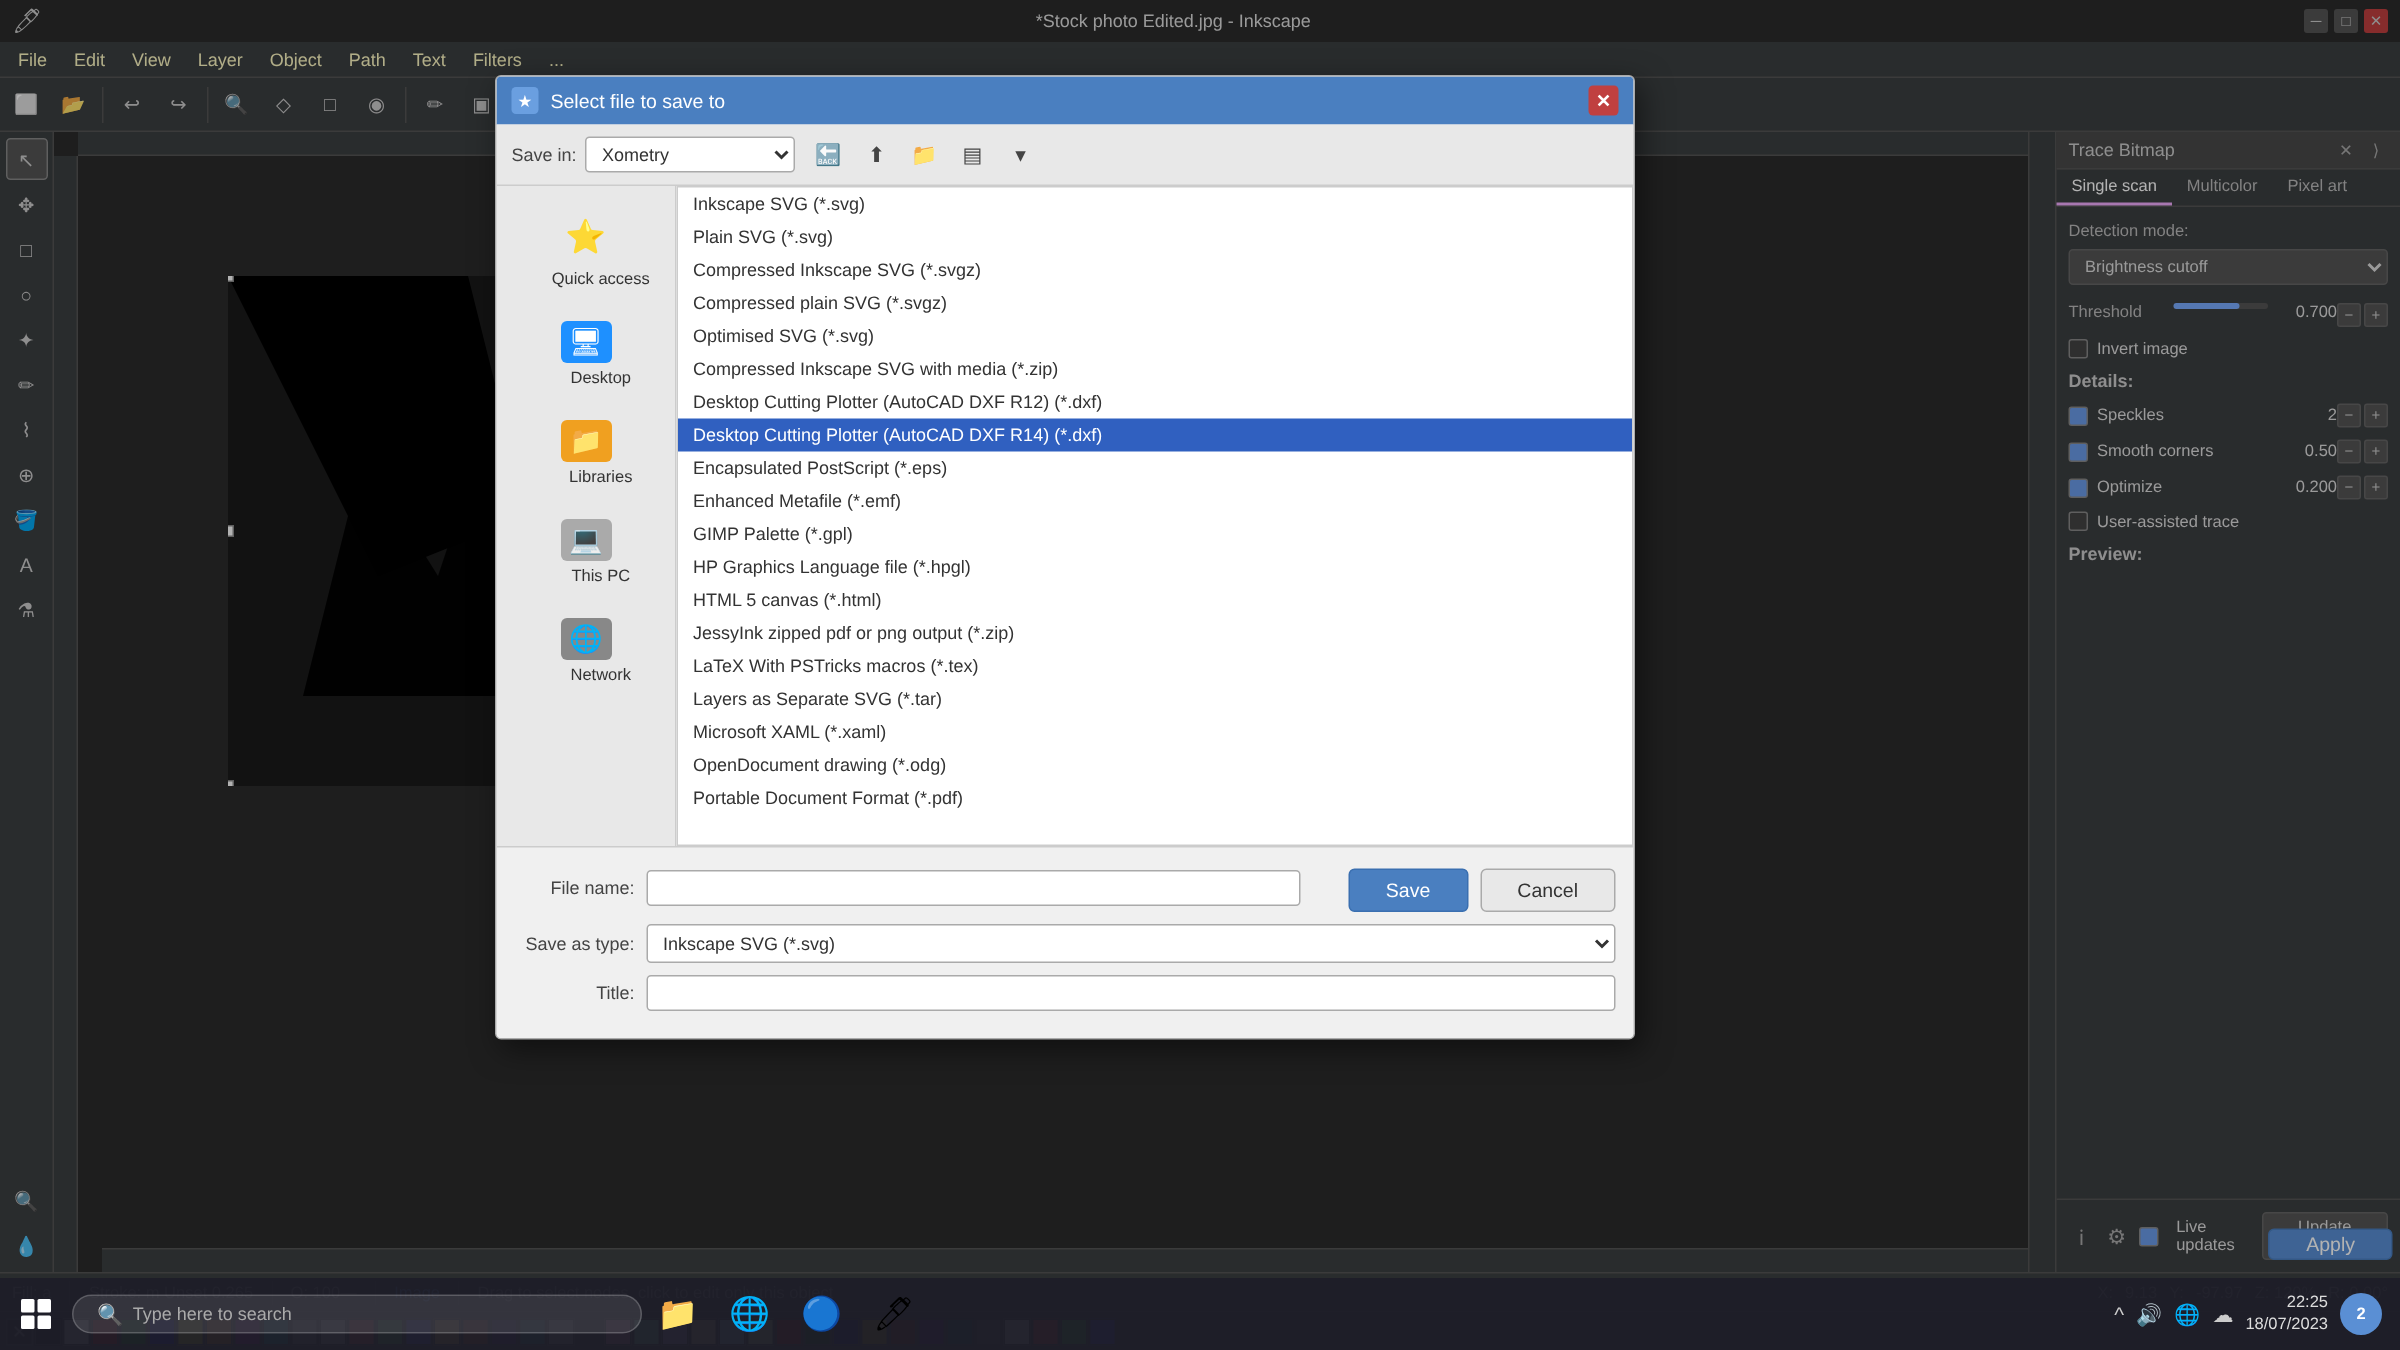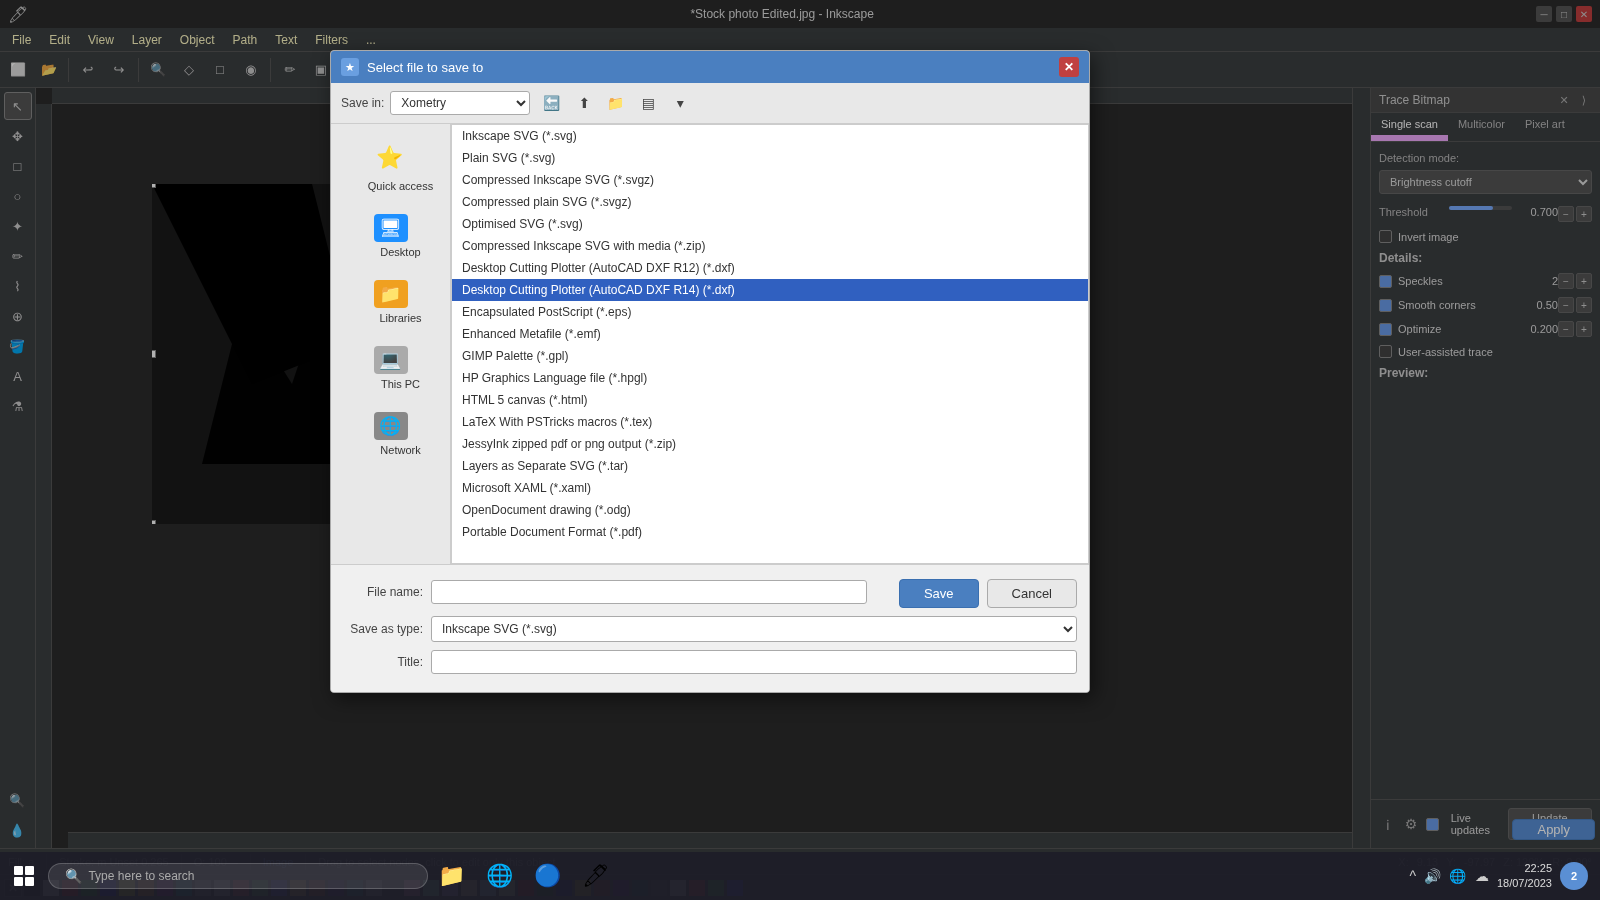--- a/index.html
+++ b/index.html
@@ -146,21 +146,21 @@
     }
     .panel-tab {
       padding: 5px 10px;
       color: #bbb;
       cursor: pointer;
       font-size: 11px;
       border-bottom: 2px solid transparent;
     }
     .panel-tab.active {
       color: #fff;
-      border-bottom: 6px solid #f0abfc;
+      border-bottom: 2px solid #f0abfc;
     }
     #panel-body {
       padding: 10px 8px;
     }
     .panel-section-label {
       color: #bbb;
       font-size: 11px;
       margin-bottom: 6px;
     }
     .panel-dropdown {
@@ -1004,22 +1004,22 @@
           <div class="file-item">Compressed plain SVG (*.svgz)</div>
           <div class="file-item">Optimised SVG (*.svg)</div>
           <div class="file-item">Compressed Inkscape SVG with media (*.zip)</div>
           <div class="file-item">Desktop Cutting Plotter (AutoCAD DXF R12) (*.dxf)</div>
           <div class="file-item selected">Desktop Cutting Plotter (AutoCAD DXF R14) (*.dxf)</div>
           <div class="file-item">Encapsulated PostScript (*.eps)</div>
           <div class="file-item">Enhanced Metafile (*.emf)</div>
           <div class="file-item">GIMP Palette (*.gpl)</div>
           <div class="file-item">HP Graphics Language file (*.hpgl)</div>
           <div class="file-item">HTML 5 canvas (*.html)</div>
+          <div class="file-item">JessyInk zipped pdf or png output (*.zip)</div>
           <div class="file-item">LaTeX With PSTricks macros (*.tex)</div>
-          <div class="file-item">JessyInk zipped pdf or png output (*.zip)</div>
           <div class="file-item">Layers as Separate SVG (*.tar)</div>
           <div class="file-item">Microsoft XAML (*.xaml)</div>
           <div class="file-item">OpenDocument drawing (*.odg)</div>
           <div class="file-item">Portable Document Format (*.pdf)</div>
         </div>
     </div>
 
     <div id="dialog-footer">
       <div class="footer-row">
         <span class="footer-label">File name:</span>

